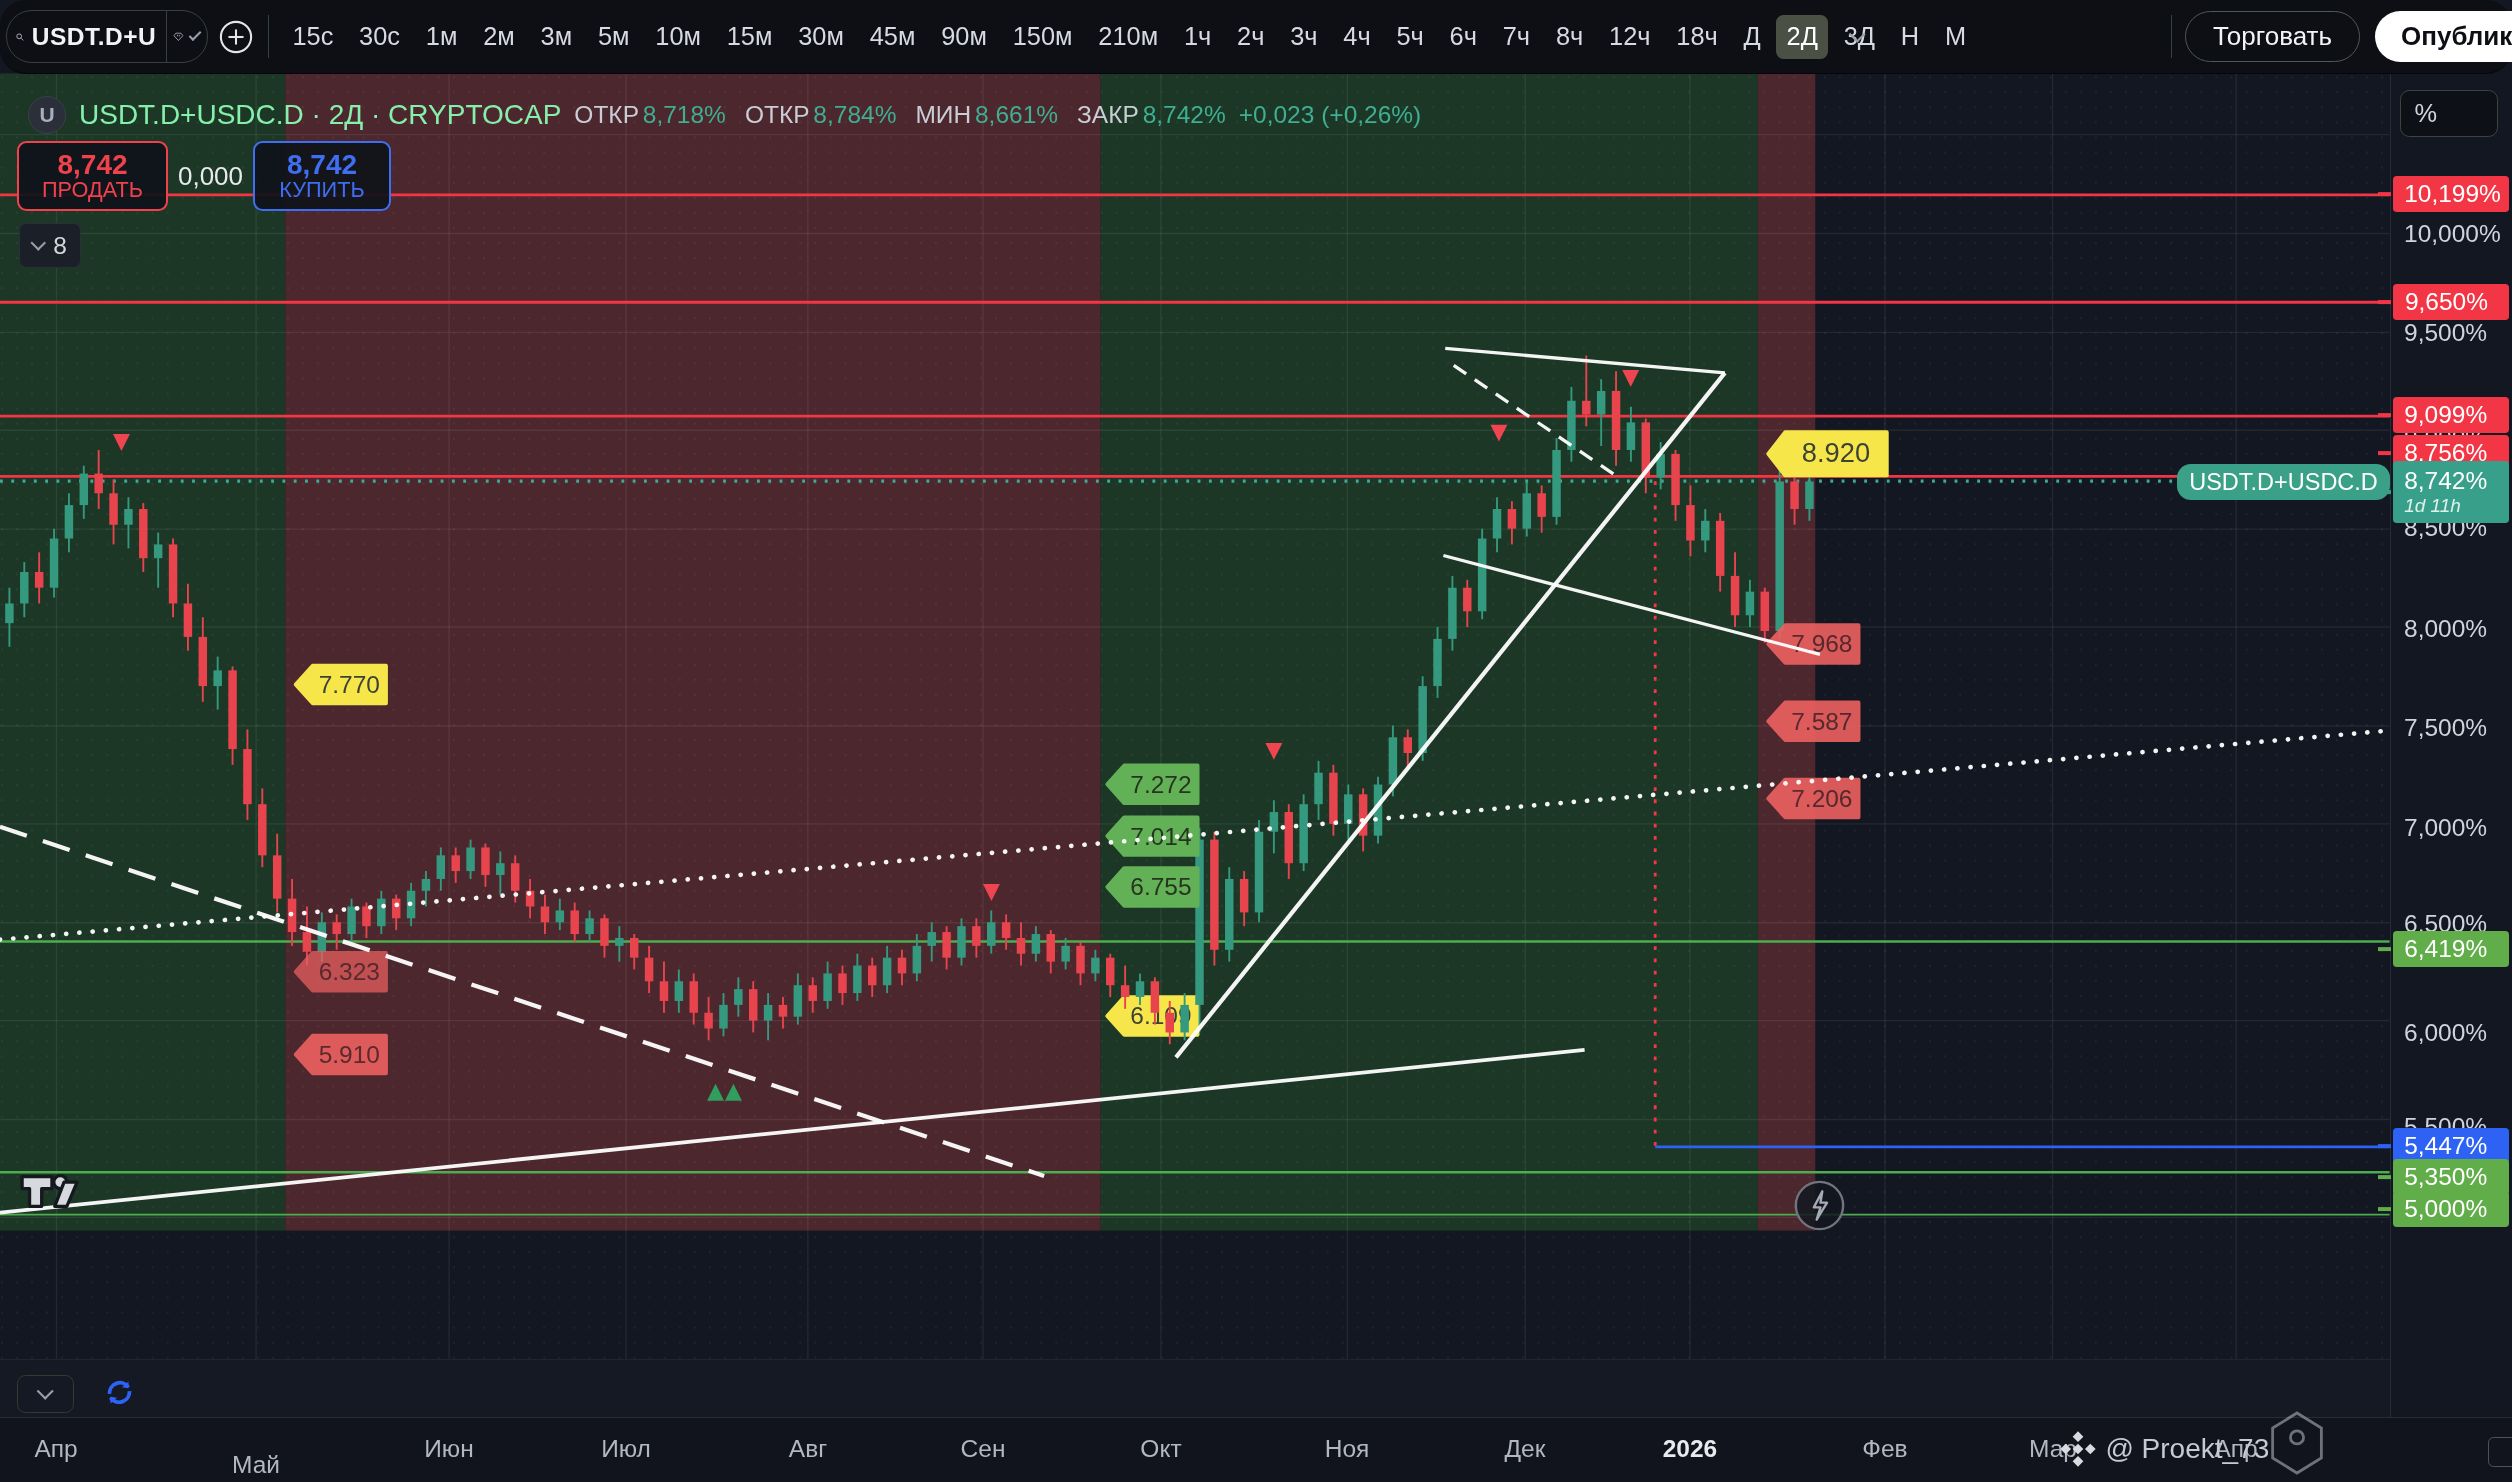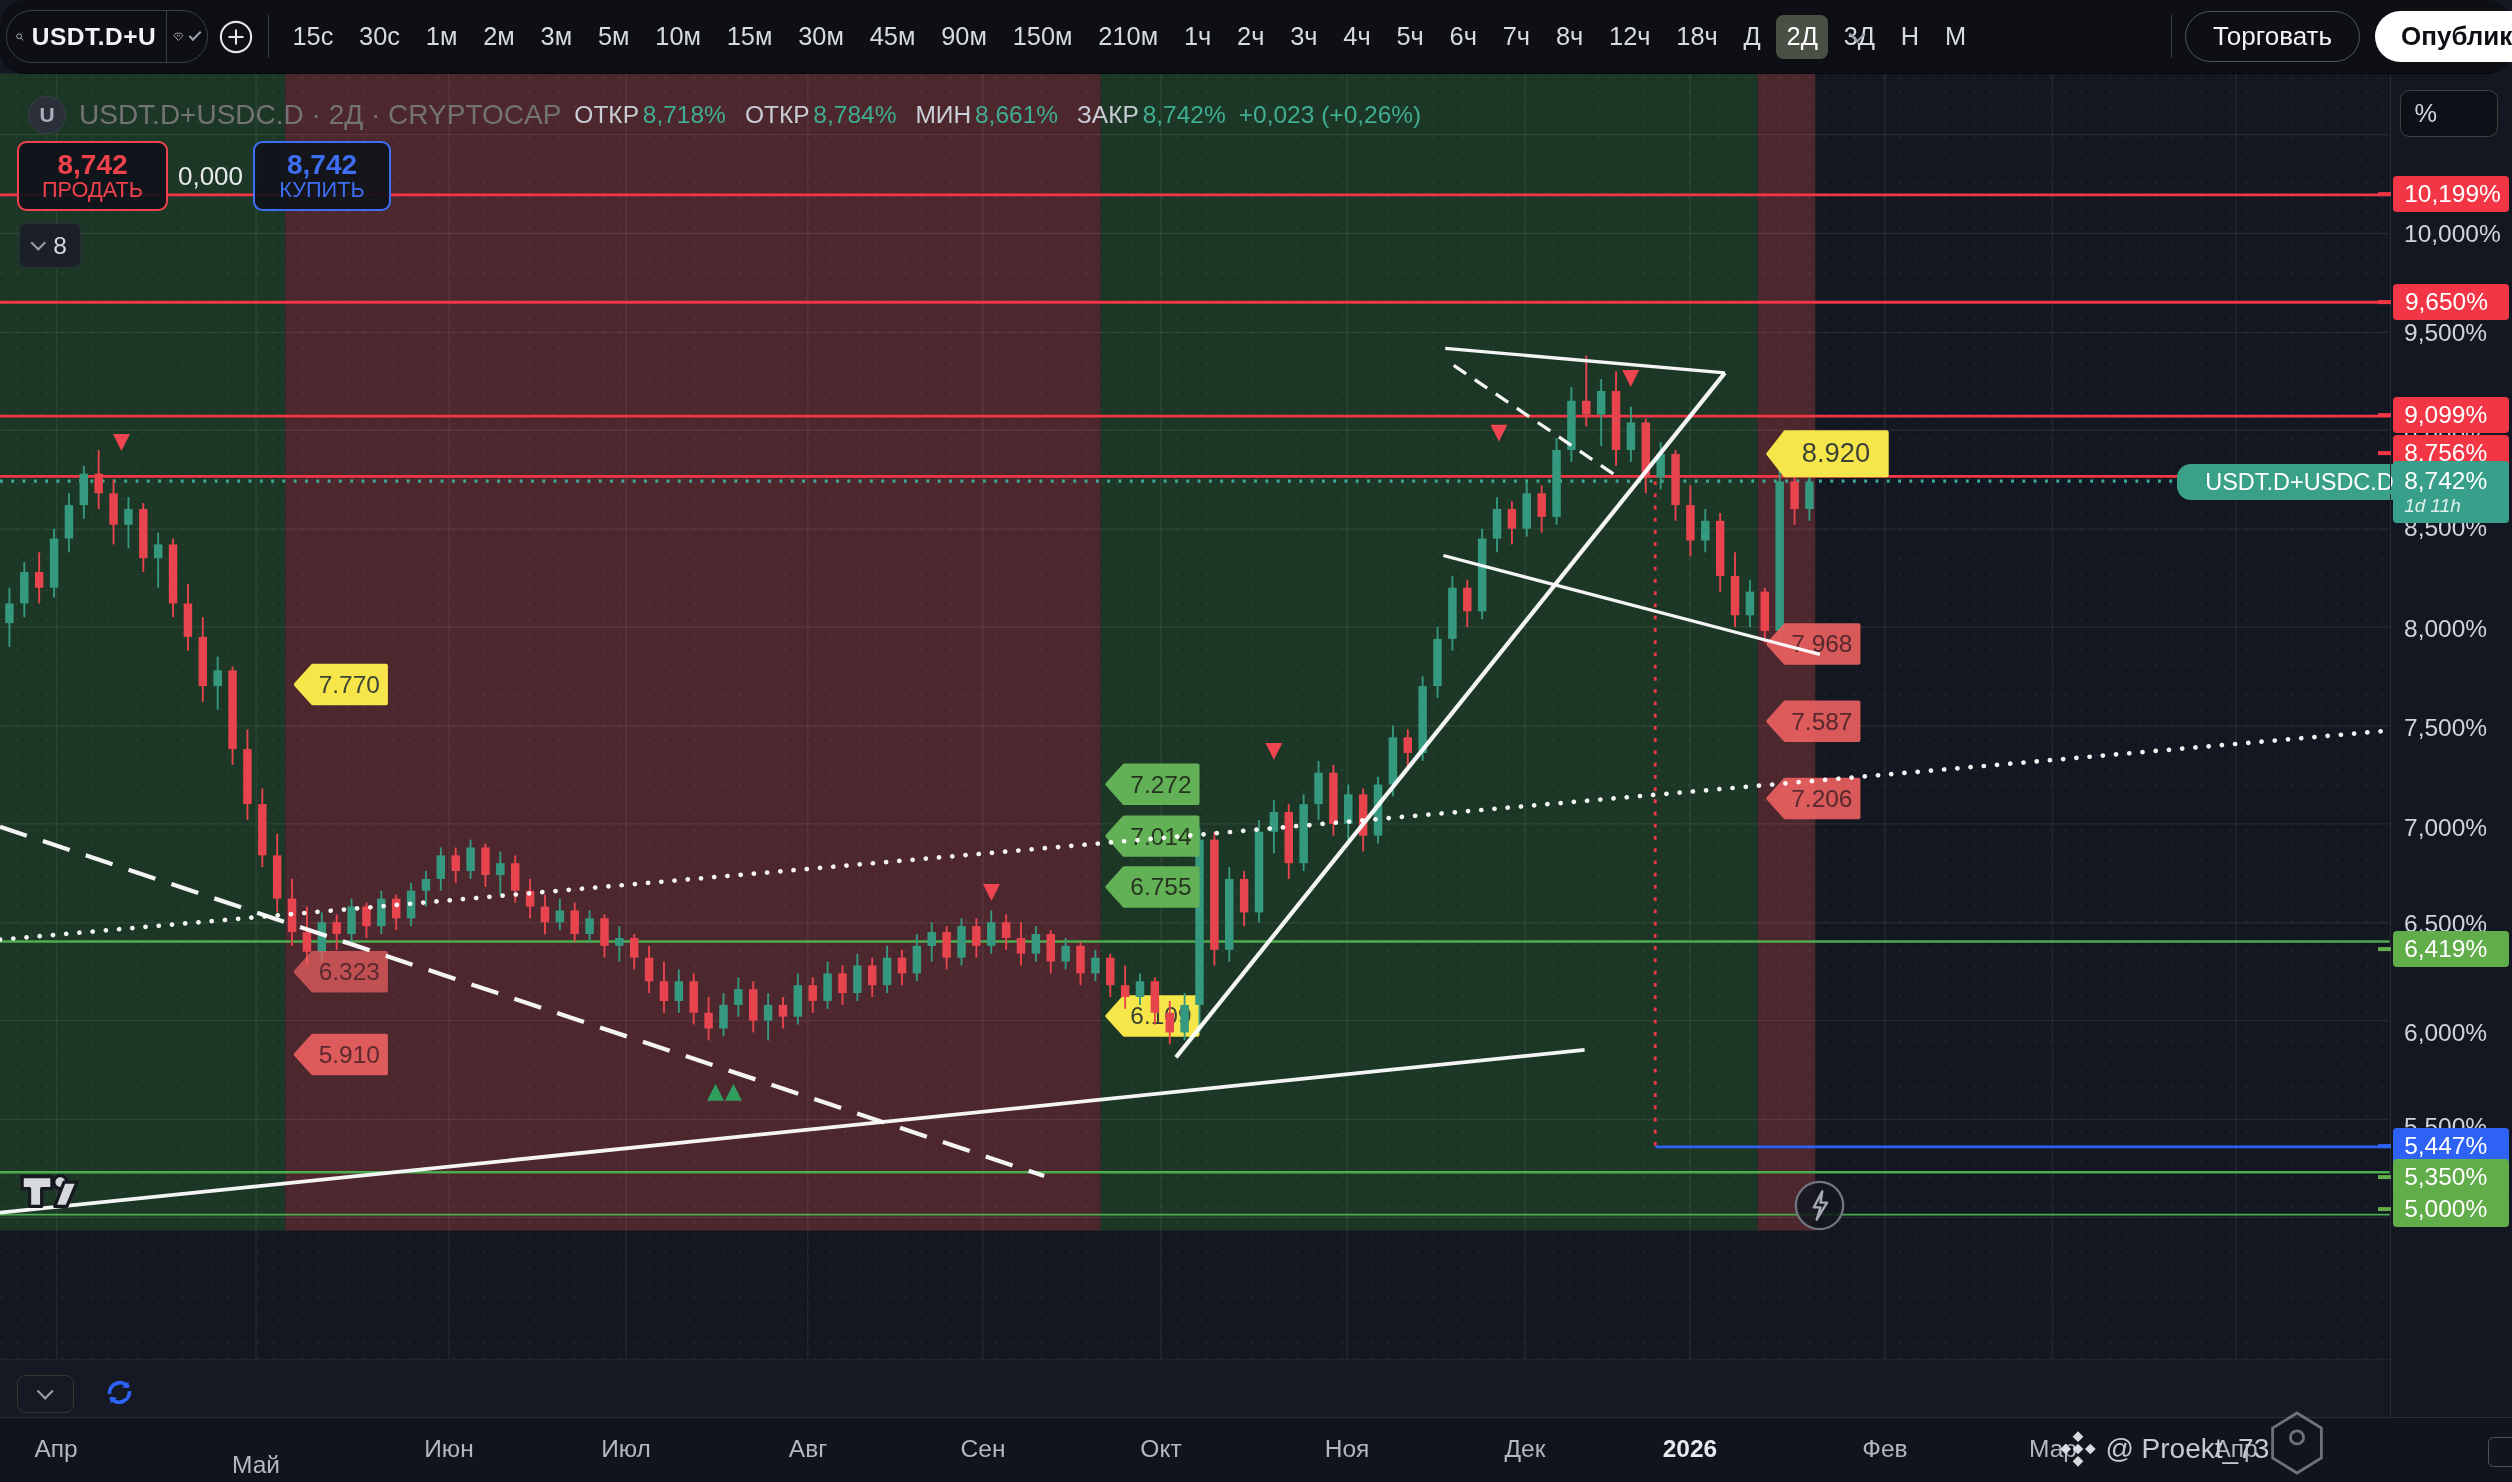--- a/index.html
+++ b/index.html
@@ -24,21 +24,21 @@
              display:flex;align-items:center;justify-content:center;font-family:inherit;}
   .pub-btn{position:absolute;left:2375px;top:11.3px;width:226px;height:51px;border-radius:25.4px;border:none;
            background:#ffffff;color:#0d0f14;font-size:26px;font-weight:600;text-align:left;
            padding-left:26px;font-family:inherit;}
   
   #chart-svg{position:absolute;left:0;top:0;z-index:1;}
   
   .legend{position:absolute;left:28px;top:92px;display:flex;align-items:center;gap:13px;z-index:10;height:45px;}
   .u-badge{width:36px;height:36px;border-radius:50%;background:#2a2f3a;color:#aab0bb;font-size:21px;
            font-weight:700;display:flex;align-items:center;justify-content:center;border:0.9px solid #3a4049;}
-  .legend .title{font-size:28px;color:#737373;font-weight:500;white-space:nowrap;}
+  .legend .title{font-size:28px;color:#86efac;font-weight:500;white-space:nowrap;}
   .legend .kv{display:flex;gap:3.8px;font-size:24.5px;white-space:nowrap;}
   .legend .k{color:#c9cdd5;}
   .legend .v{color:#3fae92;}
   .legend .chg{color:#3fae92;font-size:24.5px;white-space:nowrap;}
   
   .order{position:absolute;left:17px;top:141px;display:flex;align-items:center;z-index:10;}
   .ord-btn{width:147px;height:66px;border-radius:9.4px;background:rgba(15,18,26,.92);display:flex;
            flex-direction:column;align-items:center;justify-content:center;line-height:1.05;}
   .ord-btn .p{font-size:28px;font-weight:700;}
   .ord-btn .l{font-size:21.7px;}
@@ -55,21 +55,21 @@
   .pflag{position:absolute;left:1.9px;right:3.8px;height:36px;border-radius:3.8px;display:flex;align-items:center;
          padding-left:11.3px;font-size:24.5px;color:#fff;transform:translateY(-50%);white-space:nowrap;}
   .pflag .stub{position:absolute;left:-15px;top:50%;width:13px;height:3.8px;transform:translateY(-50%);}
   .pflag2{height:62px;flex-direction:column;align-items:flex-start;justify-content:center;line-height:1.15;}
   .pflag2 .sub{font-size:19px;color:#dff0ea;font-style:italic;}
   .unit-btn{position:absolute;left:9.4px;top:17px;width:98px;height:47px;border:1.4px solid #3c4440;
             border-radius:9.4px;background:rgba(10,12,17,.6);color:#d1d4dc;font-size:25.4px;display:flex;
             align-items:center;padding-left:13px;box-sizing:border-box;}
   
   .sym-tag{position:absolute;left:2177px;top:464px;width:213px;height:36px;background:#3aa087;color:#ffffff;
-           font-size:23.5px;border-radius:14px;display:flex;align-items:center;justify-content:center;z-index:15;white-space:nowrap;padding-left:16px;}
+           font-size:23.5px;border-radius:14px;display:flex;align-items:center;justify-content:center;z-index:15;white-space:nowrap;}
   
   .taxis{position:absolute;left:0;top:1417px;width:2512px;height:65px;background:#11141c;
          border-top:0.9px solid #272c36;z-index:20;}
   .month{position:absolute;top:17px;transform:translateX(-50%);font-size:24.5px;color:#b2b7c0;}
   .month.strong{color:#e8eaef;font-weight:700;}
   .bottom-band{position:absolute;left:0;top:1359px;width:2390px;height:58px;background:#151924;
                border-top:0.9px solid #20242e;z-index:8;}
   .collapse-btn{position:absolute;left:17px;top:1375px;width:55px;height:36px;border:0.9px solid #333a30;
                 border-radius:8.5px;display:flex;align-items:center;justify-content:center;z-index:25;}
   .refresh{position:absolute;left:100px;top:1373px;z-index:25;}

